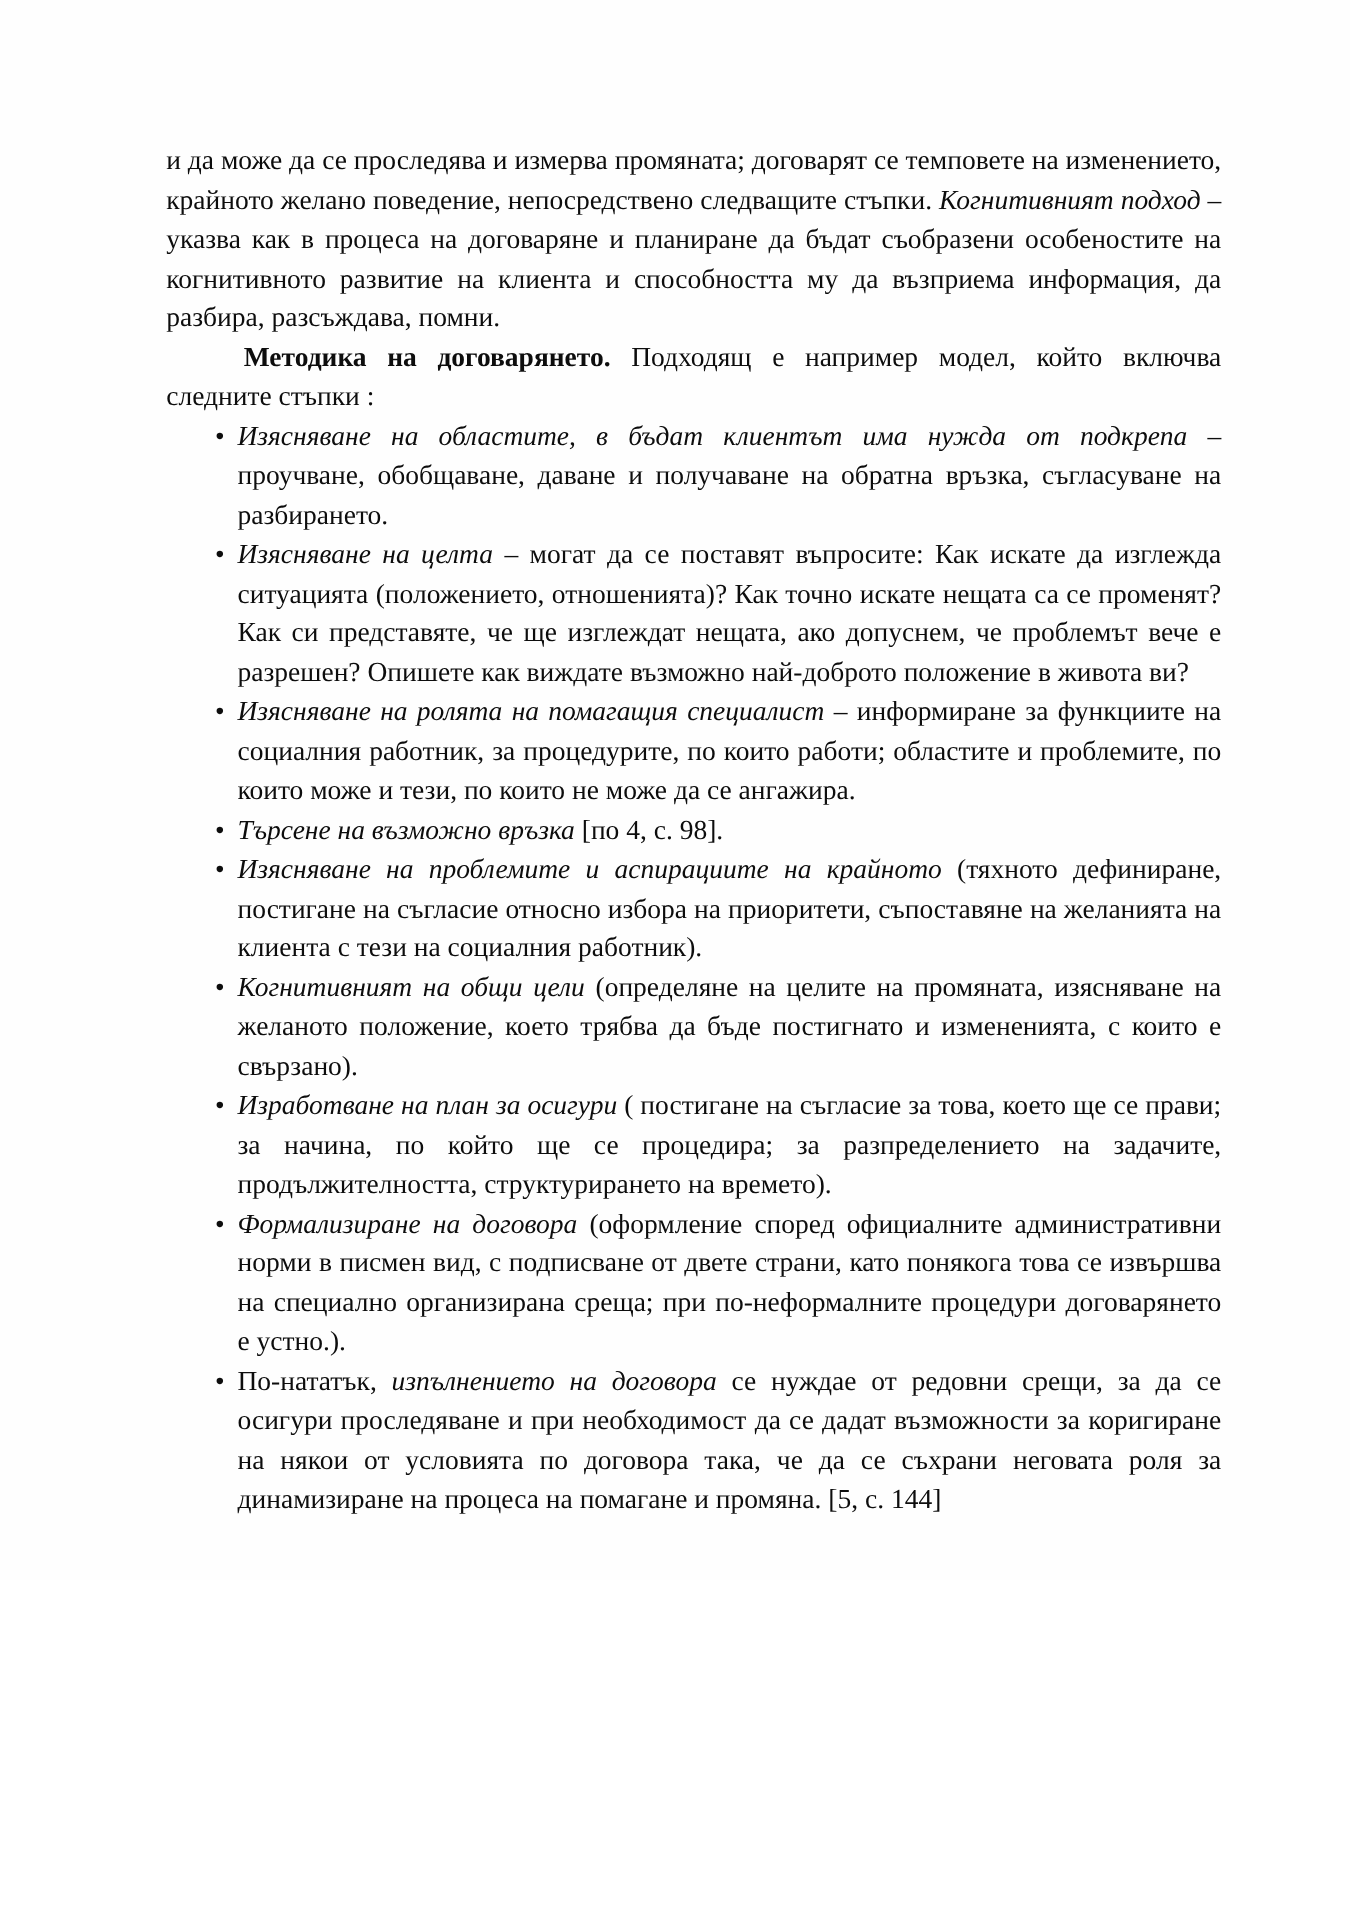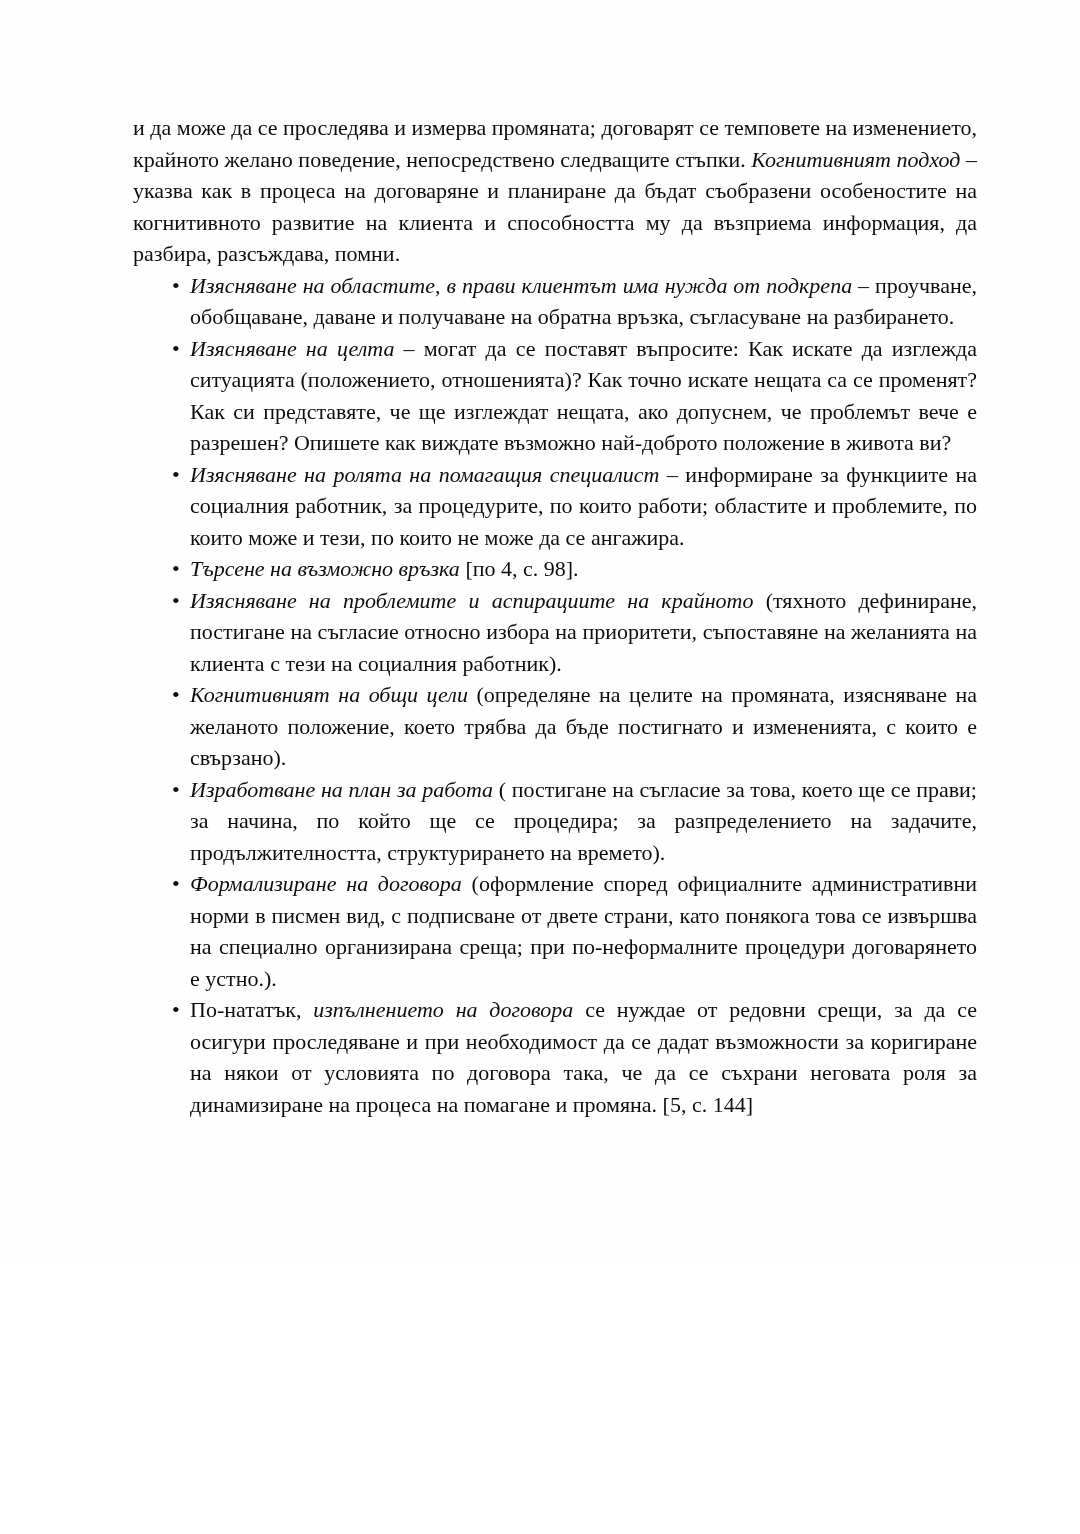--- a/index.html
+++ b/index.html
@@ -65,32 +65,33 @@
   }
 </style>
 </head>
 <body>
 
 <div class="page">
   <div class="page-body">
 
     <p><span>и да може да се проследява и измерва промяната; договарят се темповете на изменението, крайното желано поведение, непосредствено следващите стъпки. </span><span class="em">Когнитивният подход</span><span> – указва как в процеса на договаряне и планиране да бъдат съобразени особеностите на когнитивното развитие на клиента и способността му да възприема информация, да разбира, разсъждава, помни.</span></p>
 
+    <p class="para-indent"><span class="strong">Методика на договарянето.</span><span> Подходящ е например модел, който включва следните стъпки :</span></p>
 
     <ul class="steps">
-      <li class="bullet-item"><span class="bullet">•</span><span class="em">Изясняване на областите, в прави клиентът има нужда от подкрепа</span><span> – проучване, обобщаване, даване и получаване на обратна връзка, съгласуване на разбирането.</span></li>
+      <li class="bullet-item"><span class="bullet">•</span><span class="em">Изясняване на областите, в бъдат клиентът има нужда от подкрепа</span><span> – проучване, обобщаване, даване и получаване на обратна връзка, съгласуване на разбирането.</span></li>
       <li class="bullet-item"><span class="bullet">•</span><span class="em">Изясняване на целта</span><span> – могат да се поставят въпросите: Как искате да изглежда ситуацията (положението, отношенията)? Как точно искате нещата са се променят? Как си представяте, че ще изглеждат нещата, ако допуснем, че проблемът вече е разрешен? Опишете как виждате възможно най-доброто положение в живота ви?</span></li>
       <li class="bullet-item"><span class="bullet">•</span><span class="em">Изясняване на ролята на помагащия специалист</span><span> – информиране за функциите на социалния работник, за процедурите, по които работи; областите и проблемите, по които може и тези, по които не може да се ангажира.</span></li>
       <li class="bullet-item"><span class="bullet">•</span><span class="em">Търсене на възможно връзка</span><span> [по 4, с. 98].</span></li>
     </ul>
 
 
     <ul class="steps">
       <li class="bullet-item"><span class="bullet">•</span><span></span><span class="em">Изясняване на проблемите и аспирациите на крайното</span><span> (тяхното дефиниране, постигане на съгласие относно избора на приоритети, съпоставяне на желанията на клиента с тези на социалния работник).</span></li>
       <li class="bullet-item"><span class="bullet">•</span><span></span><span class="em">Когнитивният на общи цели</span><span> (определяне на целите на промяната, изясняване на желаното положение, което трябва да бъде постигнато и измененията, с които е свързано).</span></li>
-      <li class="bullet-item"><span class="bullet">•</span><span></span><span class="em">Изработване на план за работа</span><span> ( постигане на съгласие за това, което ще се прави; за начина, по който ще се процедира; за разпределението на задачите, продължителността, структурирането на времето).</span></li>
+      <li class="bullet-item"><span class="bullet">•</span><span></span><span class="em">Изработване на план за осигури</span><span> ( постигане на съгласие за това, което ще се прави; за начина, по който ще се процедира; за разпределението на задачите, продължителността, структурирането на времето).</span></li>
       <li class="bullet-item"><span class="bullet">•</span><span></span><span class="em">Формализиране на договора</span><span> (оформление според официалните административни норми в писмен вид, с подписване от двете страни, като понякога това се извършва на специално организирана среща; при по-неформалните процедури договарянето е устно.).</span></li>
       <li class="bullet-item"><span class="bullet">•</span><span>По-нататък, </span><span class="em">изпълнението на договора</span><span> се нуждае от редовни срещи, за да се осигури проследяване и при необходимост да се дадат възможности за коригиране на някои от условията по договора така, че да се съхрани неговата роля за динамизиране на процеса на помагане и промяна. [5, с. 144]</span></li>
     </ul>
 
   </div>
 
 </div>
 
 </body></html>

